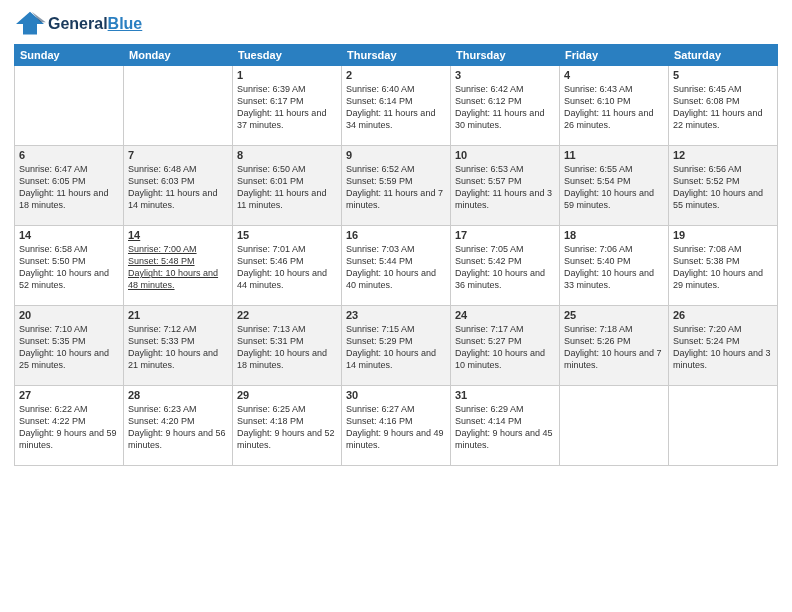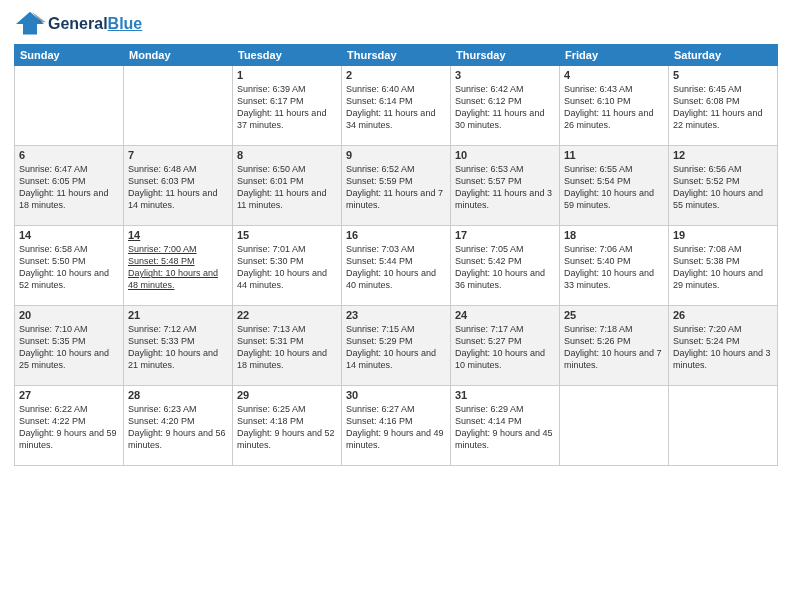--- a/index.html
+++ b/index.html
@@ -140,21 +140,21 @@
           </td>
           <td style="background: rgb(255, 255, 255); text-decoration: underline;">
             <div class="day-num">14</div>
             <div class="day-info" style="white-space: pre-line;">Sunrise: 7:00 AM
 Sunset: 5:48 PM
 Daylight: 10 hours and 48 minutes.</div>
           </td>
           <td style="background: rgb(255, 255, 255);">
             <div class="day-num">15</div>
             <div class="day-info" style="white-space: pre-line;">Sunrise: 7:01 AM
-Sunset: 5:30 PM
+Sunset: 5:46 PM
 Daylight: 10 hours and 44 minutes.</div>
           </td>
           <td style="background: rgb(255, 255, 255);">
             <div class="day-num">16</div>
             <div class="day-info" style="white-space: pre-line;">Sunrise: 7:03 AM
 Sunset: 5:44 PM
 Daylight: 10 hours and 40 minutes.</div>
           </td>
           <td style="background: rgb(255, 255, 255);">
             <div class="day-num">17</div>

